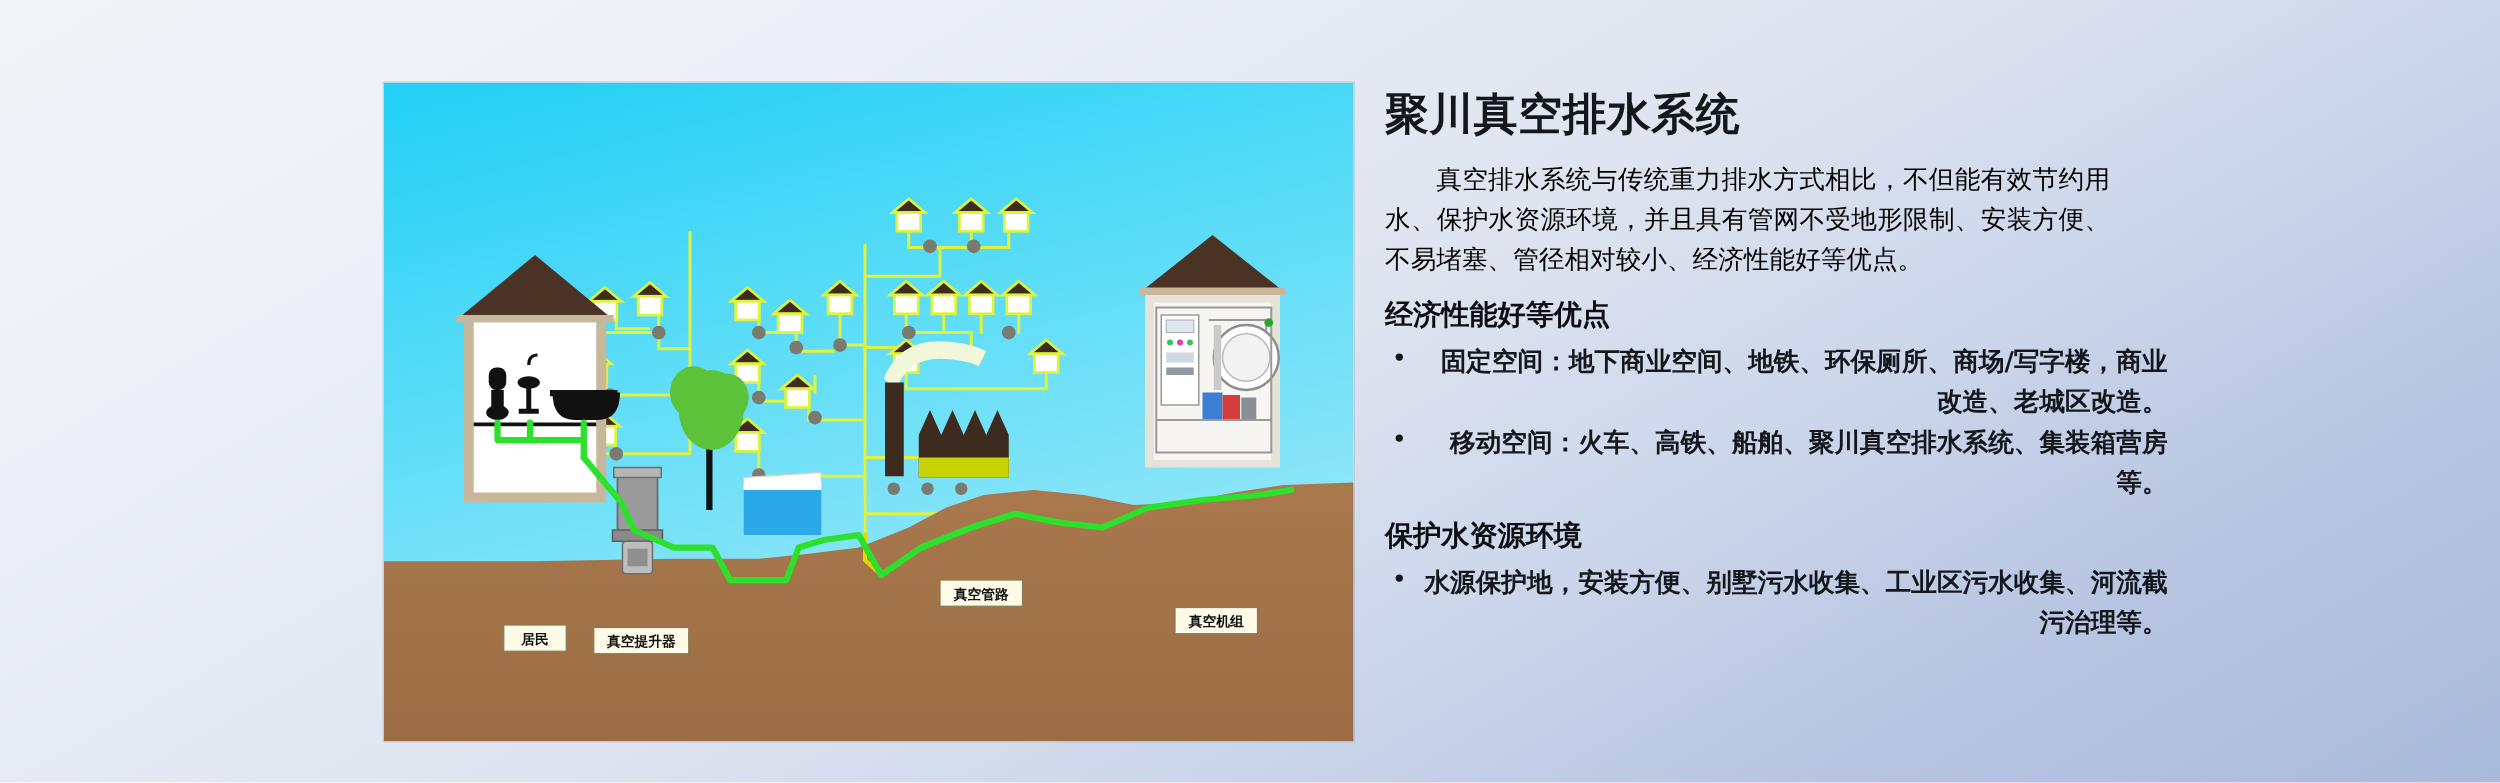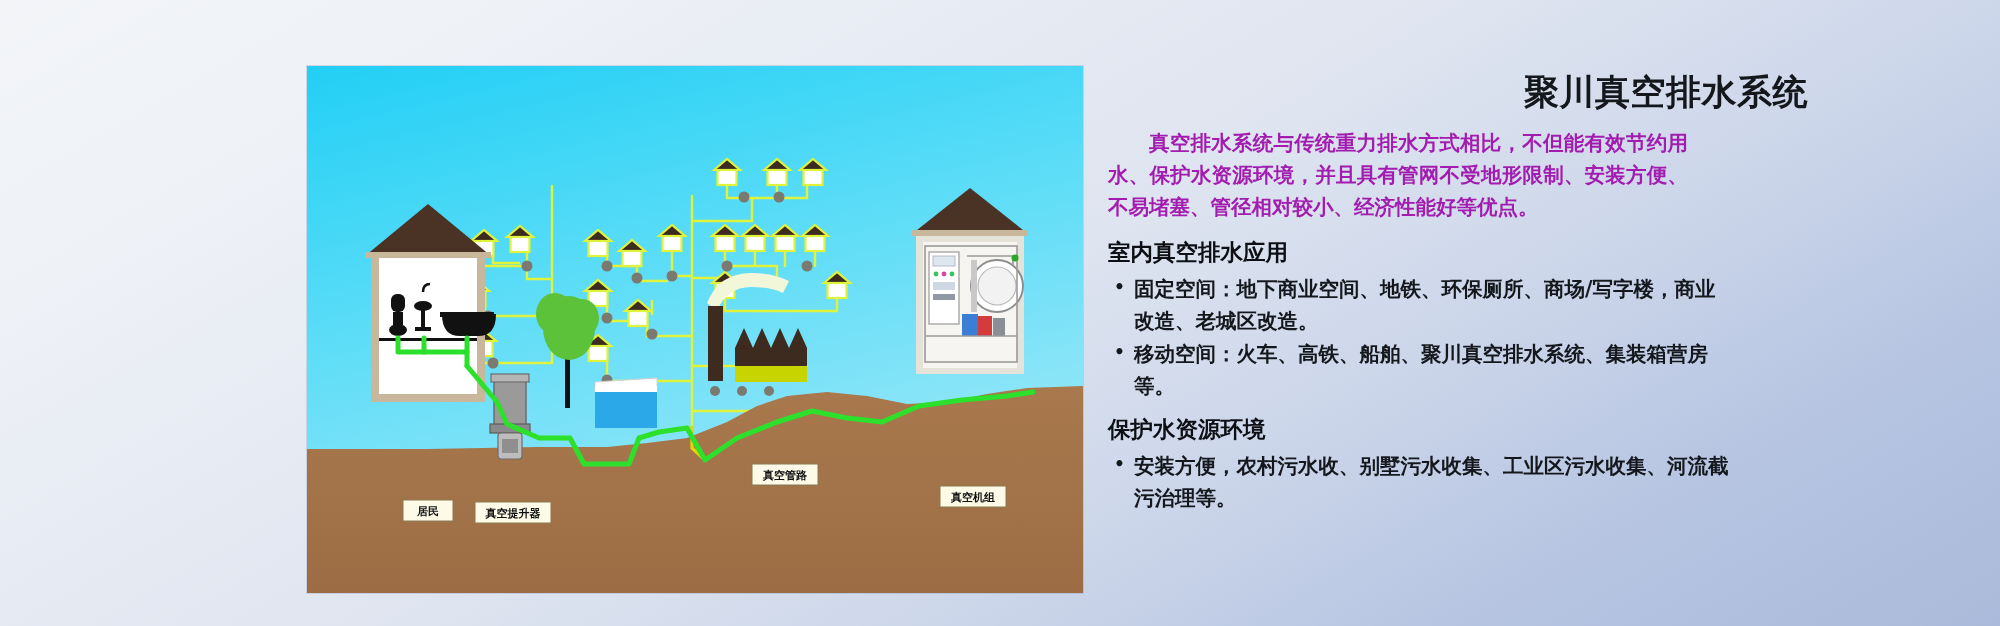--- a/index.html
+++ b/index.html
@@ -31,27 +31,26 @@
     left: 1108px; top: 72px;
     width: 700px;
   }
   .main-title {
     font-size: 35px;
     font-weight: bold;
     color: #14181d;
     letter-spacing: .5px;
     line-height: 1.15;
     margin: 0 0 16px 0;
-    text-align: right;
   }
   .intro-para {
     font-size: 20.5px;
     line-height: 1.55;
-    color: #a21caf;
-    font-weight: bold;
+    color: #000000;
+    font-weight: normal;
     text-indent: 2em;
     margin: 0 0 14px 0;
     text-align: justify;
     width: 580px;
   }
   .section-head {
     font-size: 22.5px;
     font-weight: bold;
     color: #0c0f13;
     margin: 12px 0 7px 0;
@@ -64,20 +63,21 @@
   }
   ul.bullets li {
     position: relative;
     font-size: 20.5px;
     font-weight: bold;
     line-height: 1.55;
     color: #14181d;
     padding-left: 26px;
     margin-bottom: 2px;
     width: 600px;
+    text-align: right;
   }
   ul.bullets li::before {
     content: "•";
     position: absolute;
     left: 6px; top: 0;
     font-size: 17px;
     color: #14181d;
   }
   .lbl-text { font-size: 11px; font-weight: bold; }
 </style>
@@ -300,24 +300,24 @@
     </g>
   </svg>
 </div>
 
 <div id="text-col">
 
   <h1 class="main-title">聚川真空排水系统</h1>
 
   <p class="intro-para">真空排水系统与传统重力排水方式相比，不但能有效节约用水、保护水资源环境，并且具有管网不受地形限制、安装方便、不易堵塞、管径相对较小、经济性能好等优点。</p>
 
-  <h2 class="section-head">室内真空排水应用</h2>
+  <h2 class="section-head">经济性能好等优点</h2>
   <ul class="bullets">
     <li>固定空间：地下商业空间、地铁、环保厕所、商场/写字楼，商业改造、老城区改造。</li>
     <li>移动空间：火车、高铁、船舶、聚川真空排水系统、集装箱营房等。</li>
   </ul>
 
   <h2 class="section-head">保护水资源环境</h2>
   <ul class="bullets">
-    <li>安装方便，农村污水收、别墅污水收集、工业区污水收集、河流截污治理等。</li>
+    <li>水源保护地，安装方便、别墅污水收集、工业区污水收集、河流截污治理等。</li>
   </ul>
 
 </div>
 
 </body></html>

